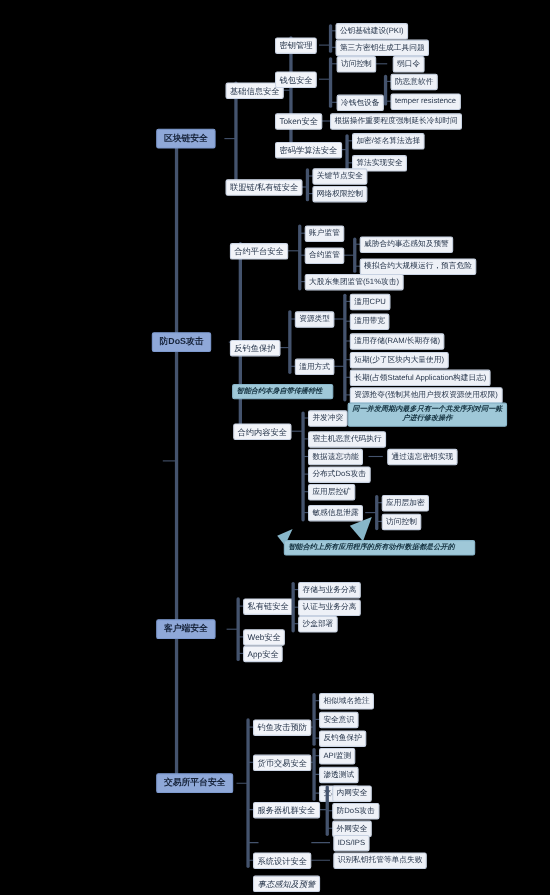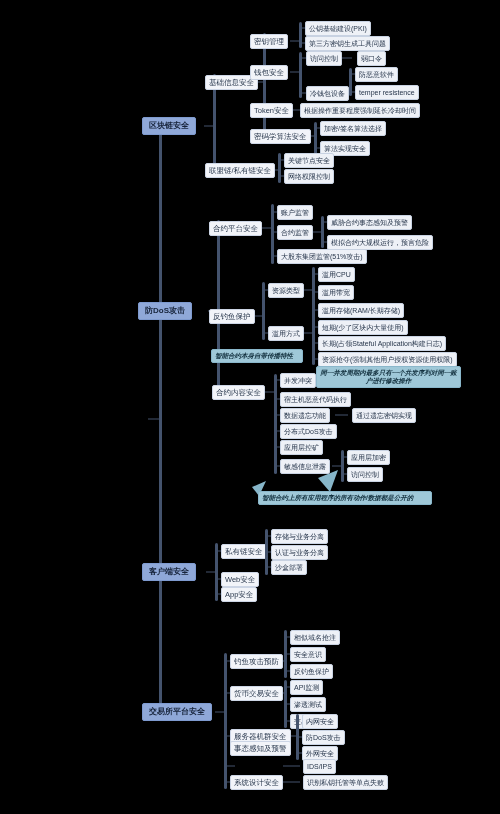--- a/index.html
+++ b/index.html
@@ -292,19 +292,19 @@
   <div class="node" style="left:290px;top:680px;">API监测</div>
   <div class="node" style="left:290px;top:697px;">渗透测试</div>
   <div class="node" style="left:290px;top:714px;">交易追踪</div>
 
   <div class="node lvl2" style="left:230px;top:729px;text-align:center;">服务器机群安全</div>
   <div class="bar" style="left:296px;top:714px;height:46px;"></div>
   <div class="node" style="left:302px;top:714px;">内网安全</div>
   <div class="node" style="left:302px;top:730px;">防DoS攻击</div>
   <div class="node" style="left:302px;top:746px;">外网安全</div>
 
-  <div class="node lvl2" style="left:230px;top:741px;">事态感知及预警</div>
+  <div class="node lvl2" style="left:230px;top:796px;font-style:italic;">事态感知及预警</div>
   <div class="node" style="left:303px;top:759px;">IDS/IPS</div>
 
   <div class="node lvl2" style="left:230px;top:775px;">系统设计安全</div>
   <div class="node" style="left:303px;top:775px;">识别私钥托管等单点失败</div>
 
 </div>
 
 </body></html>

